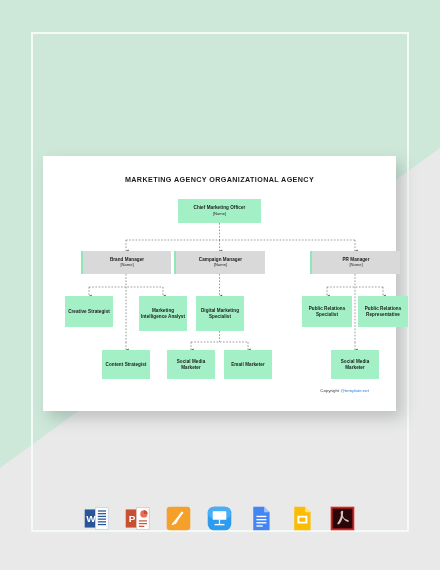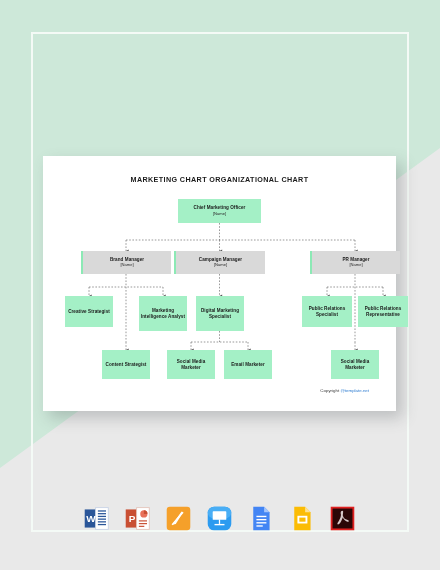--- a/index.html
+++ b/index.html
@@ -141,21 +141,21 @@
 <body>
 
 <div id="stage">
 
   <div class="bg-gray"></div>
   <div class="bg-green"></div>
   <div class="frame"></div>
 
   <div class="card">
 
-    <div class="chart-title">MARKETING CHART ORGANIZATIONAL CHART</div>
+    <div class="chart-title">MARKETING AGENCY ORGANIZATIONAL AGENCY</div>
 
     <div class="canvas">
 
       <svg class="svg-lines" viewBox="0 0 353 255">
         <defs>
           <marker id="ah" viewBox="0 0 6 6" refX="3" refY="5.2" markerWidth="5" markerHeight="5" orient="auto">
             <path d="M0.6,0.6 L3,5.4 L5.4,0.6 Z" fill="#555"></path>
           </marker>
         </defs>
         <g stroke="#6f6f6f" stroke-width="0.7" stroke-dasharray="1.6 1.6" fill="none">

